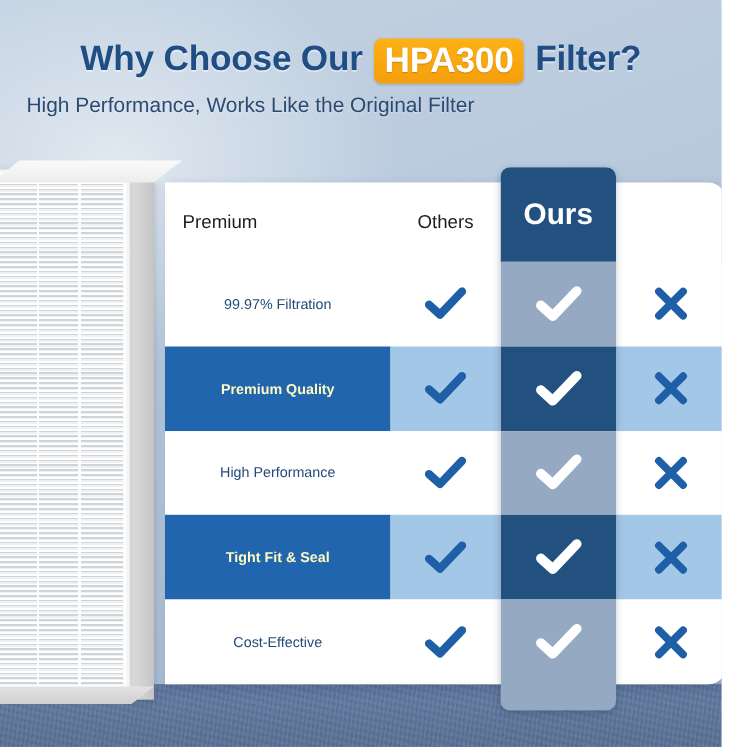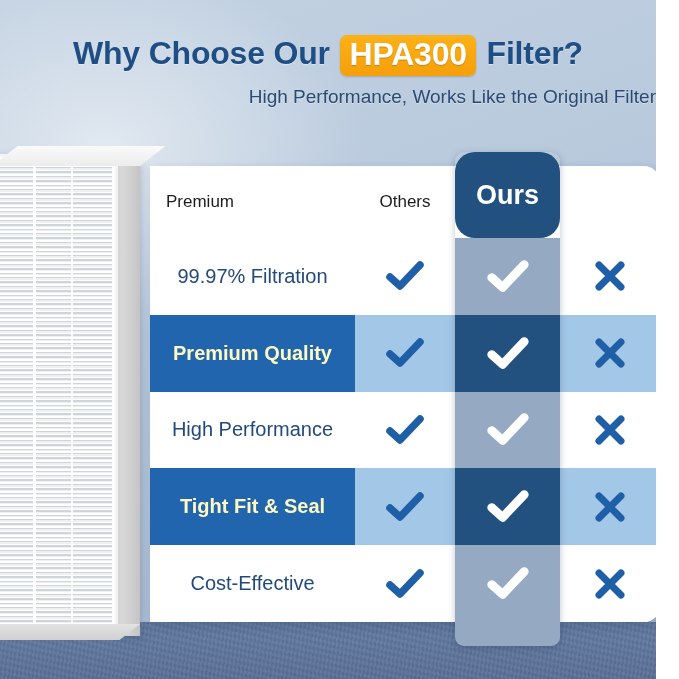--- a/index.html
+++ b/index.html
@@ -58,25 +58,26 @@
     padding: 1px 9px 3px 9px;
     margin: 0 2px;
     text-shadow: 0 1px 1px rgba(120,70,0,0.35);
     box-shadow: 0 1px 2px rgba(0,0,0,0.18);
     position: relative;
     top: 1px;
   }
   #subtitle {
     position: absolute;
     top: 86px; left: 0; right: 0;
-    text-align: right;
+    text-align: left;
     font-size: 19px;
     color: #2a4a72;
     white-space: nowrap;
     text-shadow: 0 1px 1px rgba(255,255,255,0.4);
+    padding-left: 24px;
   }
 
   
   #filter {
     position: absolute;
     left: -8px;
     top: 146px;
     width: 158px;
     height: 494px;
   }
@@ -165,21 +166,21 @@
     letter-spacing: -0.3px;
   }
   .head .c-orig, .head .c-other {
     background: #ffffff;
     color: #1d1d1d;
     font-size: 17px;
   }
   .head .c-ours { background: transparent; }
 
   
-  .body .c-label { font-size: 20px; }
+  .body .c-label { font-size: 13px; }
   .body.alt .c-label {
     background: #2065ad;
     color: #fef9c3;
     font-weight: bold;
   }
   .body.plain .c-label {
     background: #ffffff;
     color: #234b79;
   }
 
@@ -198,21 +199,21 @@
     border-radius: 9px;
     overflow: hidden;
     box-shadow: 0 2px 7px rgba(25,45,80,0.28);
   }
   .ocell {
     width: 100%;
     display: flex;
     align-items: center;
     justify-content: center;
   }
-  .ocell.head  { height: 86px; background: #22507f; border-radius: 20px; }
+  .ocell.head  { height: 86px; background: #22507f; }
   .ocell.dark  { height: 76.8px; background: #22507f; }
   .ocell.light { height: 76.8px; background: #95a9c3; }
   .ocell.tail  { height: 24px;  background: #95a9c3; }
 
   
   .mark { display: block; }
 </style>
 </head>
 <body>
 

